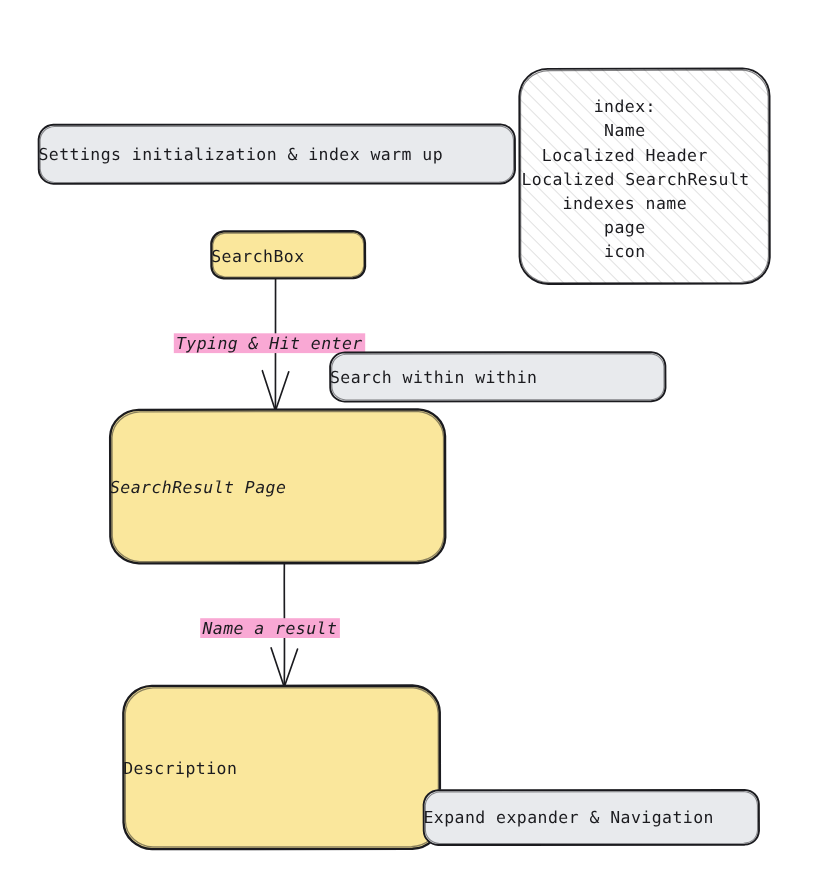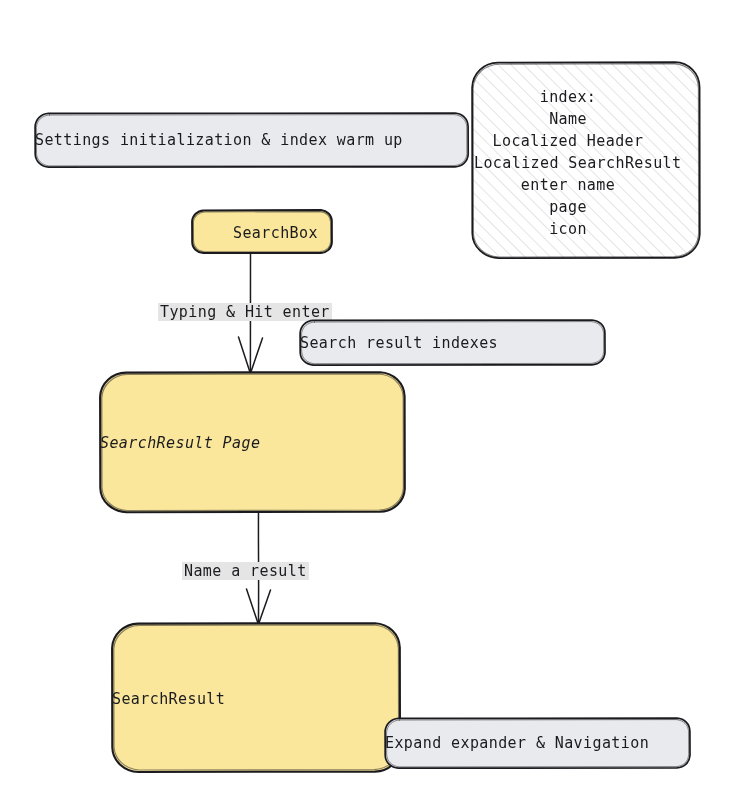--- a/index.html
+++ b/index.html
@@ -37,22 +37,23 @@
     letter-spacing: 0.4px;
   }
   .node-text {
     font-size: 15px;
   }
   .note-text {
     font-size: 15px;
   }
   .edge-label {
     font-size: 15px;
-    background: #e5e5e5;
+    background: #f9a8d4;
     padding: 0 2px;
+    font-style: italic;
   }
   .index-text {
     position: absolute;
     color: #1b1b1f;
     font-size: 15px;
     line-height: 22px;
     text-align: center;
     white-space: pre;
     letter-spacing: 0.4px;
   }
@@ -92,21 +93,21 @@
                  L498.5,258.2 C484,257.6 472.6,247 472.3,233.4
                  L472.1,87.6 C472.6,73.4 483.6,62.8 498,62.6 Z"></path>
         <path stroke-width="1.1" opacity="0.55" d="M499,64.2 L674,63.6 C688.2,64.4 698,74.8 698.4,88
                  L698.6,233 C698.1,246.4 688.6,256.2 674,256.6
                  L499,257 C484.6,256.3 473.8,246.2 473.4,232.8
                  L473.2,88.4 C473.7,74.6 484.8,64.6 499,64.2 Z"></path>
       </g>
     </g>
   </svg>
 
-  <div class="index-text" style="left:474px; top:86px; width:188px;"><span>index:</span><br><span>Name</span><br><span>Localized Header</span><br><span>Localized SearchResult</span><br><span>enter name</span><br><span>page</span><br><span>icon</span></div>
+  <div class="index-text" style="left:474px; top:86px; width:188px;"><span>index:</span><br><span>Name</span><br><span>Localized Header</span><br><span>Localized SearchResult</span><br><span>indexes name</span><br><span>page</span><br><span>icon</span></div>
 
   <svg class="layer-svg" viewBox="0 0 750 806" xmlns="http://www.w3.org/2000/svg" style="z-index:1;">
     <g>
       <rect x="35" y="113" width="433" height="54" rx="13" ry="13" fill="#e8eaed"></rect>
       <g fill="none" stroke="#1b1b1f" stroke-linecap="round" stroke-linejoin="round">
         <path stroke-width="1.7" d="M48.5,113.4 L455,113.1 C462.6,113.6 467.8,119 468.1,126.2
                  L468.2,154.4 C467.6,161.4 462.4,166.5 455,166.8
                  L48.6,167.1 C41.2,166.6 35.4,161.2 35.2,154
                  L35.1,126.5 C35.7,119.2 41,113.8 48.5,113.4 Z"></path>
         <path stroke-width="1.0" opacity="0.5" d="M49.5,115 L454,114.6 C461.6,115.2 466.4,120.2 466.8,127
@@ -156,23 +157,23 @@
                  L138.3,772 C124.4,771.4 112.6,761.2 112.3,747.6
                  L112.1,648 C112.7,634.4 124,624 138,623.6 Z"></path>
         <path stroke-width="1.2" opacity="0.5" d="M139,625.4 L374,625 C387.6,625.8 397.8,635.4 398.4,648.6
                  L398.6,747 C398,759.8 388,769 374,769.6
                  L139,770 C125.6,769.2 114.4,759.6 114,746.6
                  L113.8,649 C114.4,636 125.4,626 139,625.4 Z"></path>
       </g>
     </g>
   </svg>
 
-  <div class="node-text" style="left:192px; top:224px; width:140px; z-index:4;margin-left:41px;">SearchBox</div>
+  <div class="node-text" style="left:192px; top:224px; width:140px; z-index:4;">SearchBox</div>
   <div class="node-text" style="left:100px; top:434px; width:286px; z-index:4;font-style:italic;">SearchResult Page</div>
-  <div class="node-text" style="left:112px; top:690px; width:288px; z-index:4;">SearchResult</div>
+  <div class="node-text" style="left:112px; top:690px; width:288px; z-index:4;">Description</div>
 
   <div class="edge-label" style="left:158px; top:303px; z-index:5;">Typing &amp; Hit enter</div>
   <div class="edge-label" style="left:182px; top:562px; z-index:5;">Name a result</div>
 
   <svg class="layer-svg" viewBox="0 0 750 806" xmlns="http://www.w3.org/2000/svg" style="z-index:6;">
 
     <g>
       <rect x="300" y="320" width="305" height="45" rx="13" ry="13" fill="#e8eaed"></rect>
       <g fill="none" stroke="#1b1b1f" stroke-linecap="round" stroke-linejoin="round">
         <path stroke-width="1.7" d="M313.5,320.4 L592,320.1 C599.6,320.6 604.6,325.6 604.9,332.6
@@ -194,16 +195,16 @@
                  L398.4,768.2 C391,767.7 385.4,762.4 385.2,755.2
                  L385.1,731.4 C385.7,724 391,718.8 398.5,718.4 Z"></path>
         <path stroke-width="1.0" opacity="0.5" d="M399.5,720 L676,719.6 C683.6,720.2 688.2,725 688.6,731.8
                  L688.7,754.6 C688.1,761.6 683.4,766.2 676,766.6
                  L399.5,766.9 C392.2,766.3 387,761.4 386.7,754.6
                  L386.6,732.2 C387.2,725.4 392.4,720.4 399.5,720 Z"></path>
       </g>
     </g>
   </svg>
 
-  <div class="note-text" style="left:300px; top:334px; width:305px; z-index:7;">Search result indexes</div>
+  <div class="note-text" style="left:300px; top:334px; width:305px; z-index:7;">Search within within</div>
   <div class="note-text" style="left:385px; top:734px; width:364px; z-index:7;">Expand expander &amp; Navigation</div>
 
 </div>
 
 </body></html>

